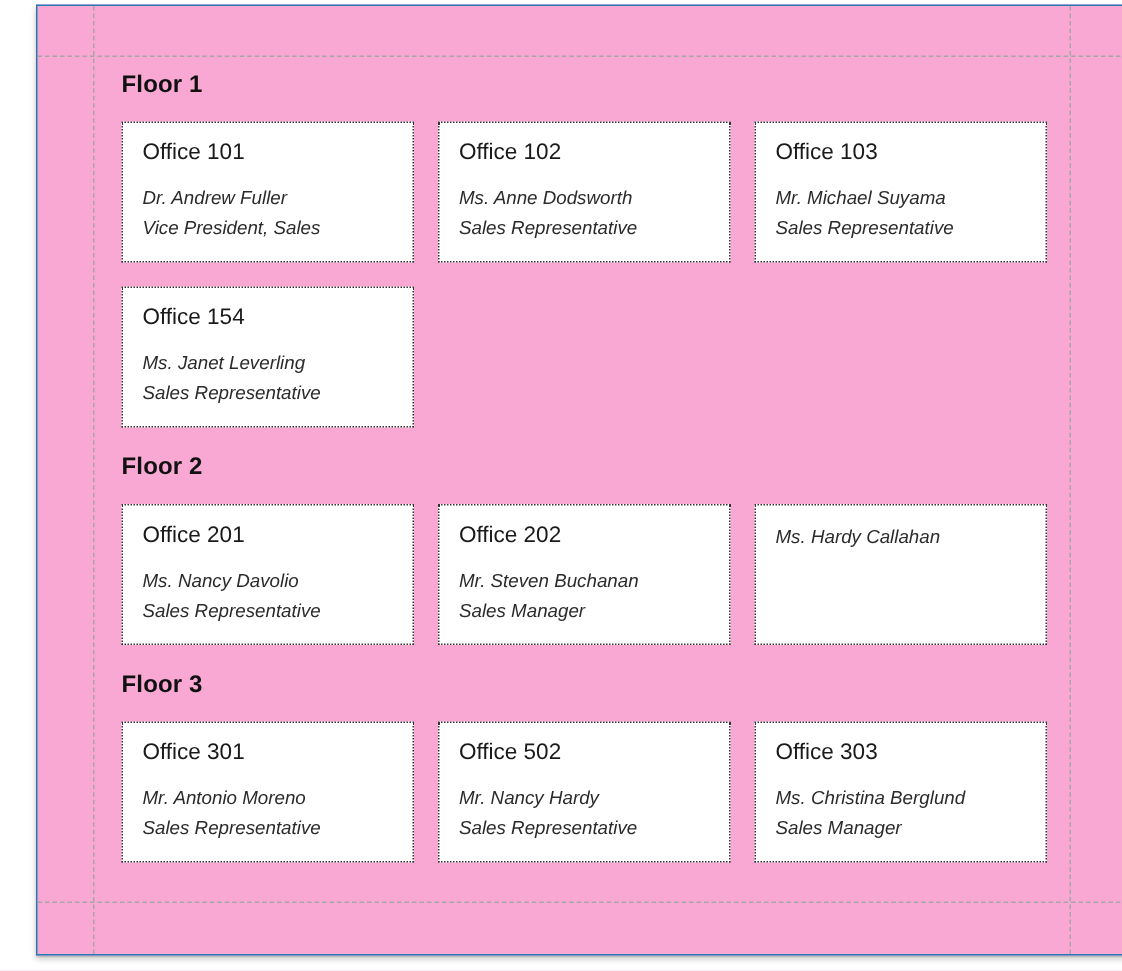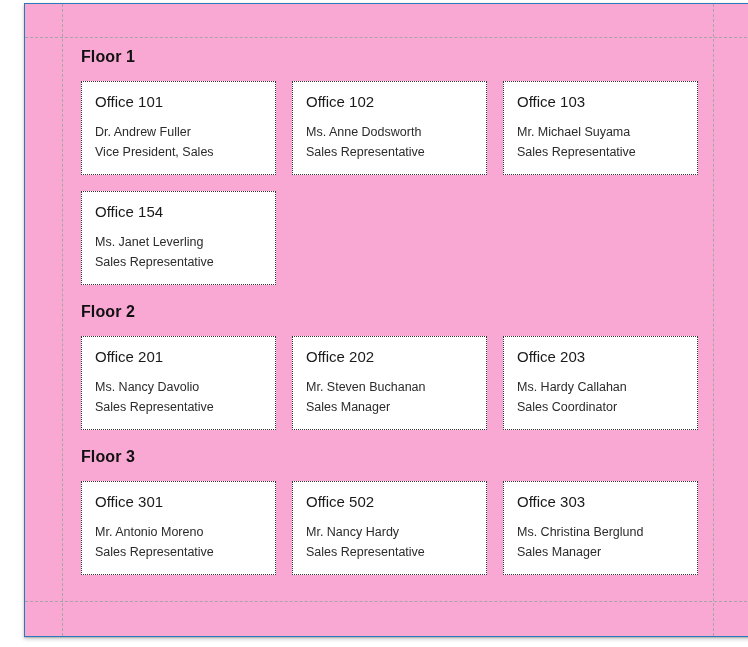--- a/index.html
+++ b/index.html
@@ -102,20 +102,21 @@
     margin-bottom: 11px;
     white-space: nowrap;
   }
 
   .office-person,
   .office-role {
     font-size: 12.5px;
     color: #2b2b2b;
     line-height: 20px;
     white-space: nowrap;
+    font-style: italic;
   }
 </style>
 </head>
 <body>
 
 <div class="window-frame">
 
   <div class="guide guide-v guide-v-left"></div>
   <div class="guide guide-v guide-v-right"></div>
   <div class="guide guide-h guide-h-top"></div>
@@ -154,23 +155,21 @@
             <div class="office-name">Office 201</div>
             <div class="office-person">Ms. Nancy Davolio</div>
             <div class="office-role">Sales Representative</div>
           </div>
           <div class="office-card">
             <div class="office-name">Office 202</div>
             <div class="office-person">Mr. Steven Buchanan</div>
             <div class="office-role">Sales Manager</div>
           </div>
           <div class="office-card">
-            <div class="office-name">Office 203</div>
             <div class="office-person">Ms. Hardy Callahan</div>
-            <div class="office-role">Sales Coordinator</div>
           </div>
         </div>
       </div>
       <div class="floor-section">
         <div class="floor-title">Floor 3</div>
         <div class="office-grid">
           <div class="office-card">
             <div class="office-name">Office 301</div>
             <div class="office-person">Mr. Antonio Moreno</div>
             <div class="office-role">Sales Representative</div>

